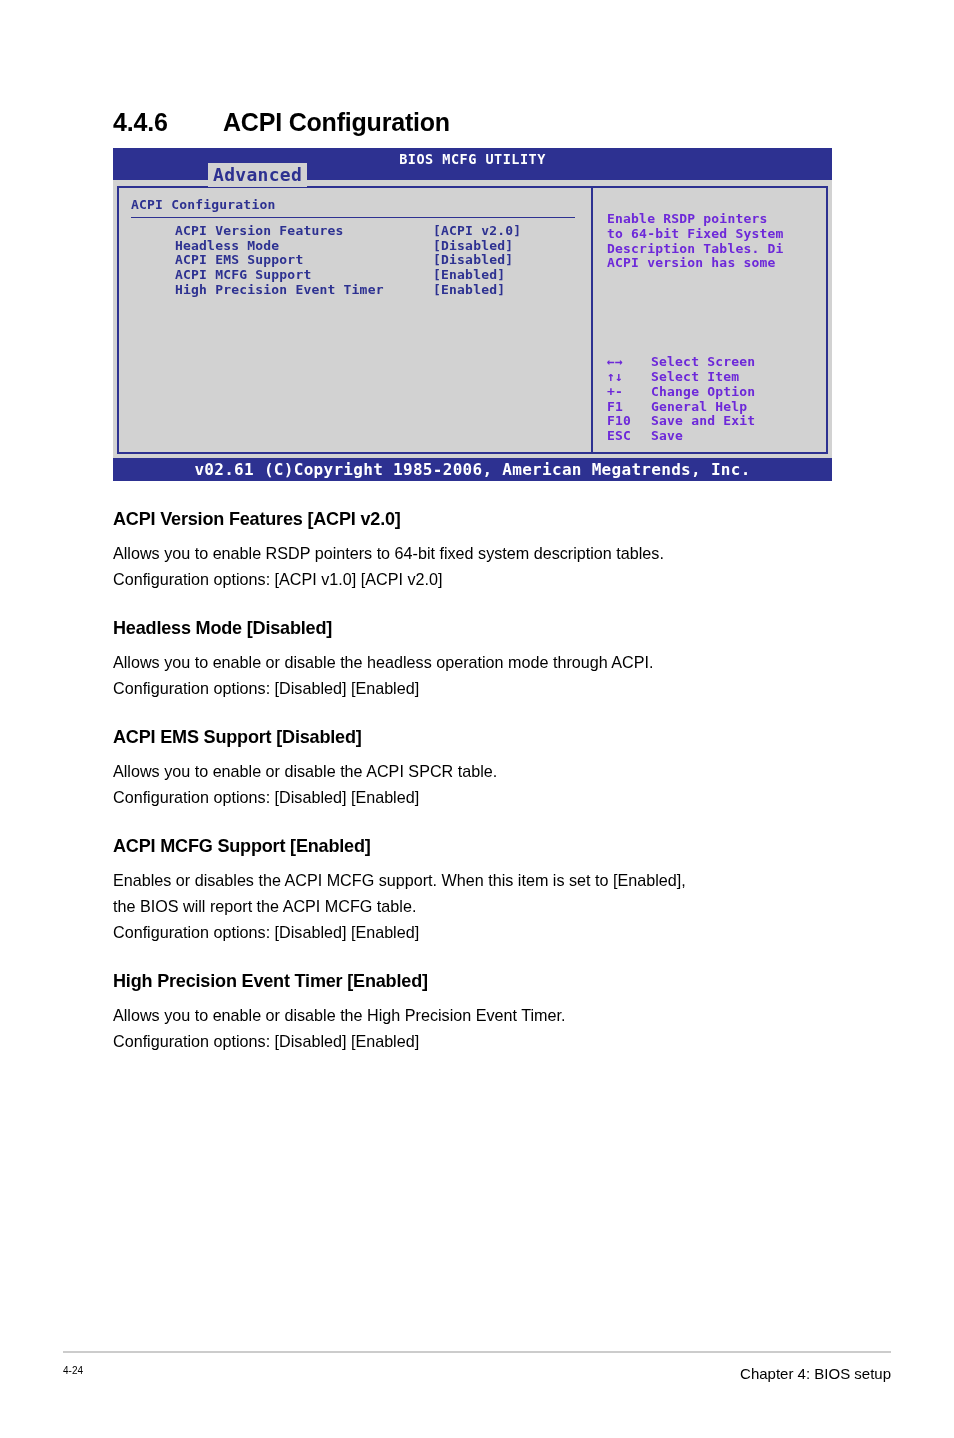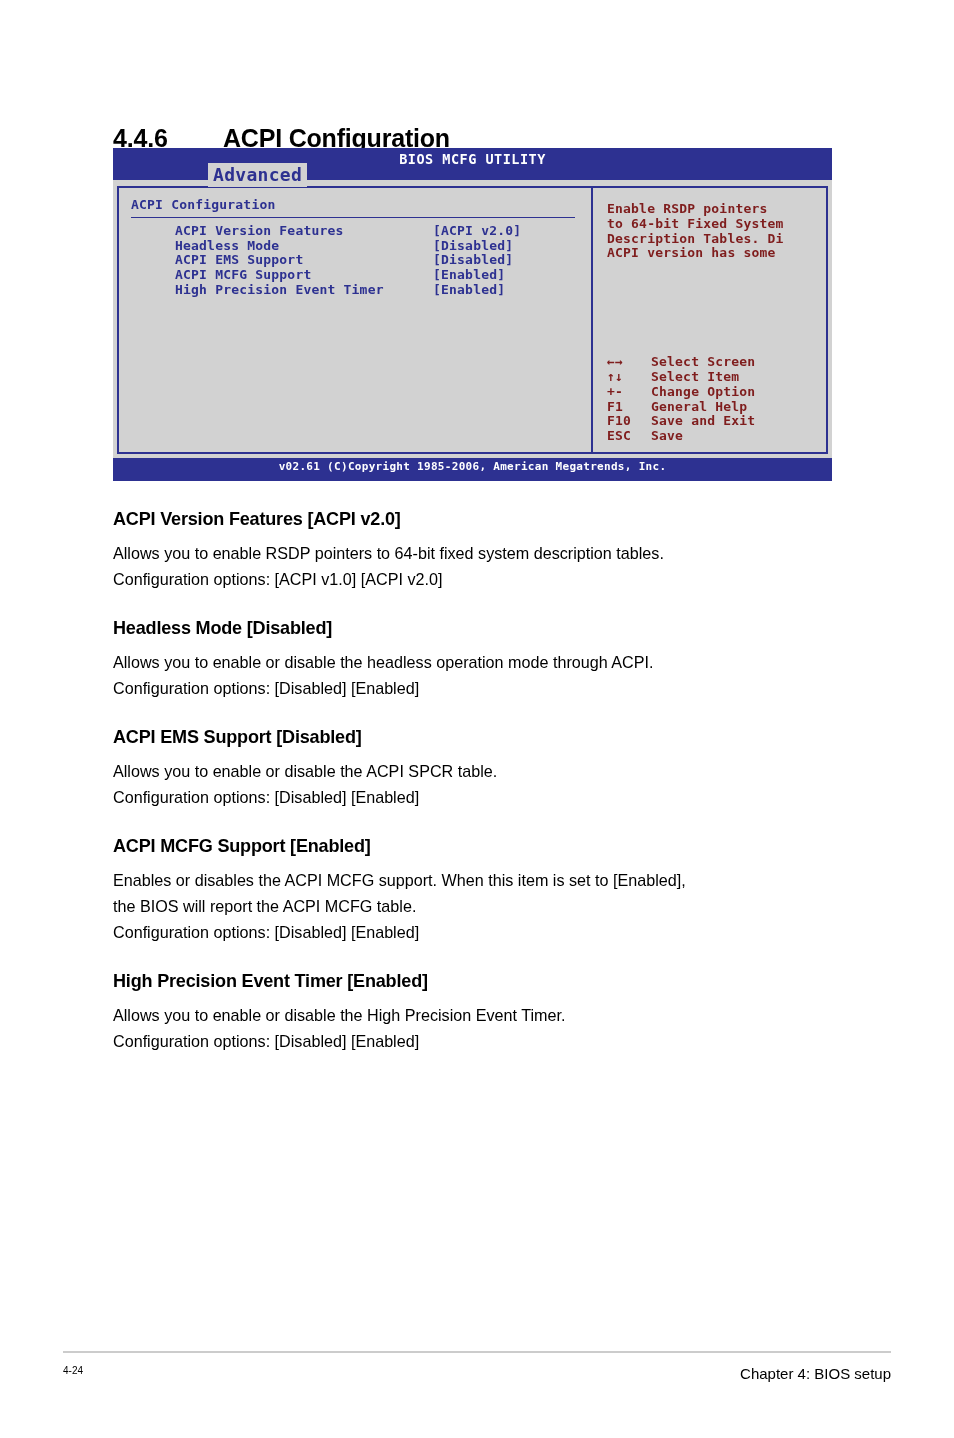--- a/index.html
+++ b/index.html
@@ -18,21 +18,21 @@
   .section-head {
     position: absolute;
     left: 113px;
     top: 108px;
     width: 740px;
     font-size: 25px;
     font-weight: bold;
     letter-spacing: -0.2px;
     white-space: nowrap;
   }
-  .section-head .num { display: inline-block; width: 110px; margin-top: 16px; }
+  .section-head .num { display: inline-block; width: 110px; }
 
   
   .bios {
     position: absolute;
     left: 113px;
     top: 148px;
     width: 719px;
     font-family: "DejaVu Sans Mono", "Liberation Mono", monospace;
     font-weight: bold;
   }
@@ -71,22 +71,22 @@
   .bios-left {
     width: 474px;
     border-right: 2px solid #2d3191;
     padding: 10px 0 0 12px;
     color: #2d3191;
     font-size: 13px;
     line-height: 14.8px;
   }
   .bios-right {
     flex: 1;
-    padding: 14px 0 0 14px;
-    color: #7f1d1d;
+    padding: 24px 0 0 14px;
+    color: #6d28d9;
     font-size: 13px;
     line-height: 14.8px;
     position: relative;
   }
   .panel-title { margin-bottom: 4px; letter-spacing: 0.2px; }
   .panel-rule {
     border-top: 1.5px solid #2d3191;
     width: 444px;
     margin: 4px 0 6px 0;
   }
@@ -101,21 +101,21 @@
     width: 200px;
   }
   .nav-row { display: flex; letter-spacing: 0.2px; }
   .nav-key { width: 44px; white-space: pre; }
   .nav-desc { }
   .bios-footer {
     background: #2d3191;
     color: #ffffff;
     height: 23px;
     text-align: center;
-    font-size: 11px;
+    font-size: 16px;
     padding-top: 2px;
     letter-spacing: 0.3px;
   }
 
   
   .prose {
     position: absolute;
     left: 113px;
     top: 508px;
     width: 745px;

